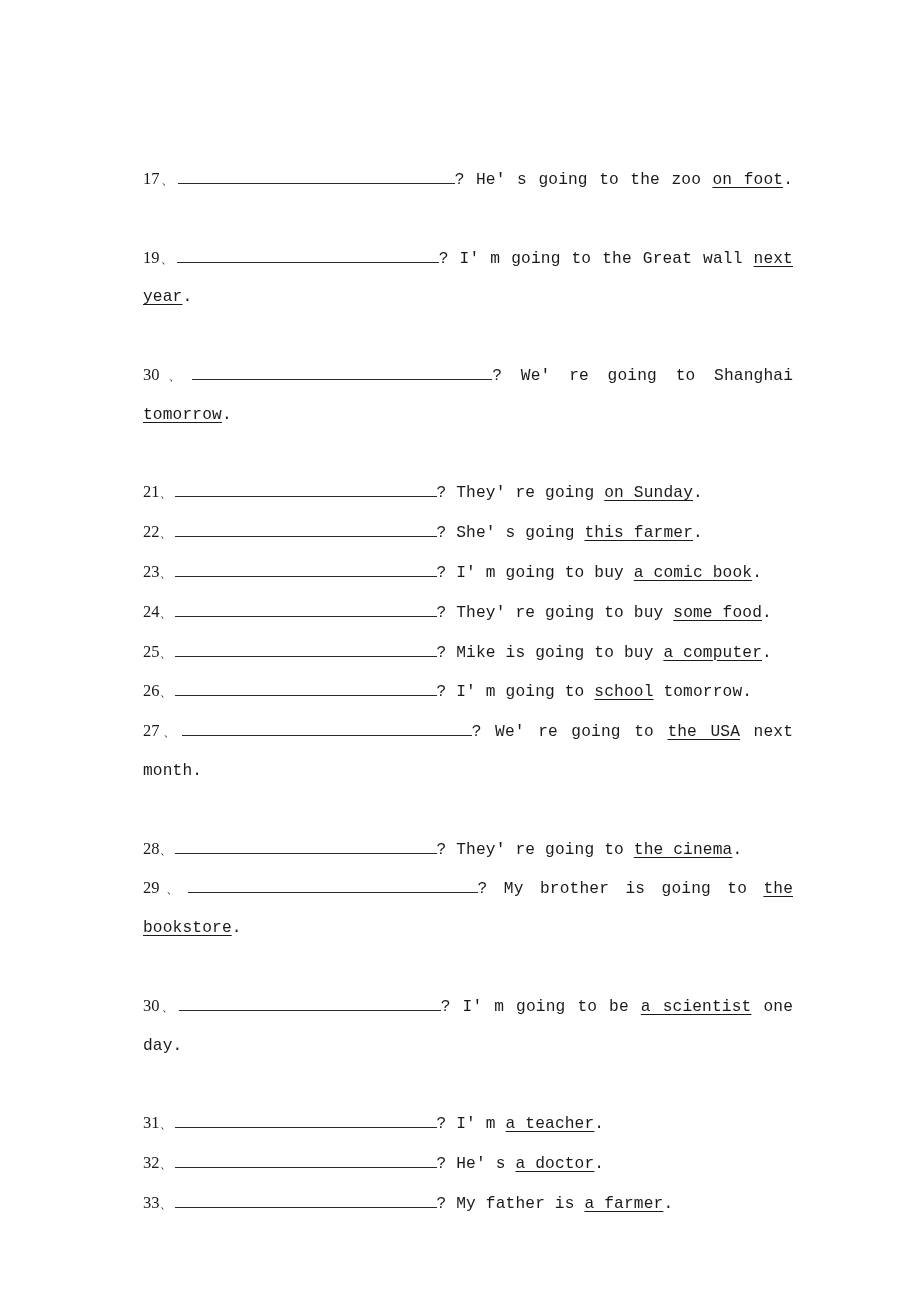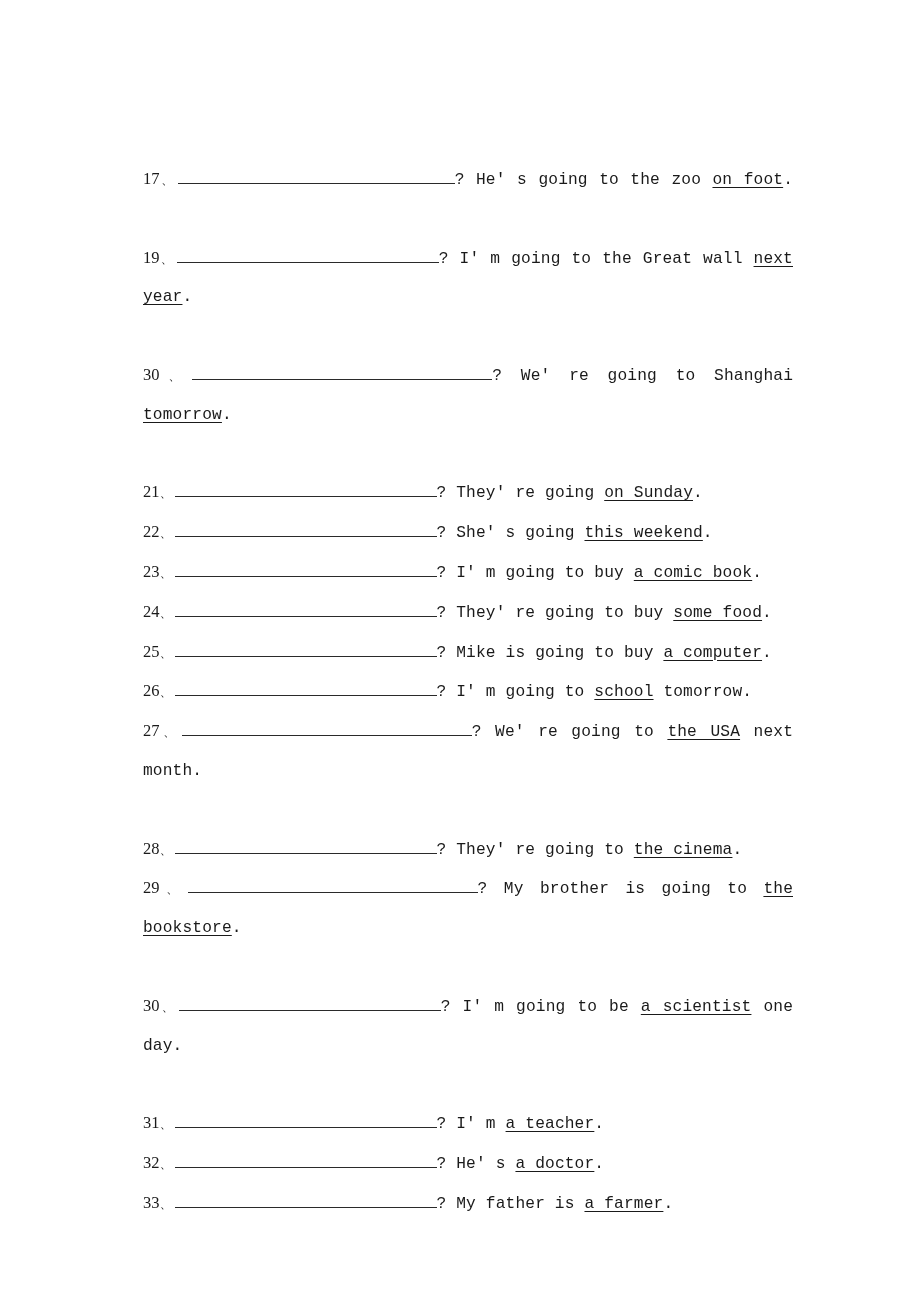--- a/index.html
+++ b/index.html
@@ -84,21 +84,21 @@
 </style>
 </head>
 <body>
 
 <div id="page">
   <div id="sheet">
       <div class="qline wrap"><span class="runs"><span class="num">17</span><span class="cjk-comma">、</span><span class="blank b-lg"></span><span class="ans qmark">? He</span><span>'</span><span class="ans"> s going to the zoo </span><span class="u">on foot</span><span class="ans">.</span></span></div>
       <div class="qline wrap"><span class="runs"><span class="num">19</span><span class="cjk-comma">、</span><span class="blank b-md"></span><span class="ans qmark">? I</span><span>'</span><span class="ans"> m going to the Great wall </span><span class="u">next year</span><span class="ans">.</span></span></div>
       <div class="qline wrap"><span class="runs"><span class="num">30</span><span class="cjk-comma">、</span><span class="blank b-xxl"></span><span class="ans qmark">? We</span><span>'</span><span class="ans"> re going to Shanghai </span><span class="u">tomorrow</span><span class="ans">.</span></span></div>
       <div class="qline"><span class="runs"><span class="num">21</span><span class="cjk-comma">、</span><span class="blank b-md"></span><span class="ans qmark">? They</span><span>'</span><span class="ans"> re going </span><span class="u">on Sunday</span><span class="ans">.</span></span></div>
-      <div class="qline"><span class="runs"><span class="num">22</span><span class="cjk-comma">、</span><span class="blank b-md"></span><span class="ans qmark">? She</span><span>'</span><span class="ans"> s going </span><span class="u">this weekend</span><span class="ans">.</span></span></div>
+      <div class="qline"><span class="runs"><span class="num">22</span><span class="cjk-comma">、</span><span class="blank b-md"></span><span class="ans qmark">? She</span><span>'</span><span class="ans"> s going </span><span class="u">this farmer</span><span class="ans">.</span></span></div>
       <div class="qline"><span class="runs"><span class="num">23</span><span class="cjk-comma">、</span><span class="blank b-md"></span><span class="ans qmark">? I</span><span>'</span><span class="ans"> m going to buy </span><span class="u">a comic book</span><span class="ans">.</span></span></div>
       <div class="qline"><span class="runs"><span class="num">24</span><span class="cjk-comma">、</span><span class="blank b-md"></span><span class="ans qmark">? They</span><span>'</span><span class="ans"> re going to buy </span><span class="u">some food</span><span class="ans">.</span></span></div>
       <div class="qline"><span class="runs"><span class="num">25</span><span class="cjk-comma">、</span><span class="blank b-md"></span><span class="ans qmark">? Mike is going to buy </span><span class="u">a computer</span><span class="ans">.</span></span></div>
       <div class="qline"><span class="runs"><span class="num">26</span><span class="cjk-comma">、</span><span class="blank b-md"></span><span class="ans qmark">? I</span><span>'</span><span class="ans"> m going to </span><span class="u">school</span><span class="ans"> tomorrow.</span></span></div>
       <div class="qline wrap"><span class="runs"><span class="num">27</span><span class="cjk-comma">、</span><span class="blank b-xl"></span><span class="ans qmark">? We</span><span>'</span><span class="ans"> re going to </span><span class="u">the USA</span><span class="ans"> next month.</span></span></div>
       <div class="qline"><span class="runs"><span class="num">28</span><span class="cjk-comma">、</span><span class="blank b-md"></span><span class="ans qmark">? They</span><span>'</span><span class="ans"> re going to </span><span class="u">the cinema</span><span class="ans">.</span></span></div>
       <div class="qline wrap"><span class="runs"><span class="num">29</span><span class="cjk-comma">、</span><span class="blank b-xl"></span><span class="ans qmark">? My brother is going to </span><span class="u">the bookstore</span><span class="ans">.</span></span></div>
       <div class="qline wrap"><span class="runs"><span class="num">30</span><span class="cjk-comma">、</span><span class="blank b-md"></span><span class="ans qmark">? I</span><span>'</span><span class="ans"> m going to be </span><span class="u">a scientist</span><span class="ans"> one day.</span></span></div>
       <div class="qline"><span class="runs"><span class="num">31</span><span class="cjk-comma">、</span><span class="blank b-md"></span><span class="ans qmark">? I</span><span>'</span><span class="ans"> m </span><span class="u">a teacher</span><span class="ans">.</span></span></div>
       <div class="qline"><span class="runs"><span class="num">32</span><span class="cjk-comma">、</span><span class="blank b-md"></span><span class="ans qmark">? He</span><span>'</span><span class="ans"> s </span><span class="u">a doctor</span><span class="ans">.</span></span></div>

